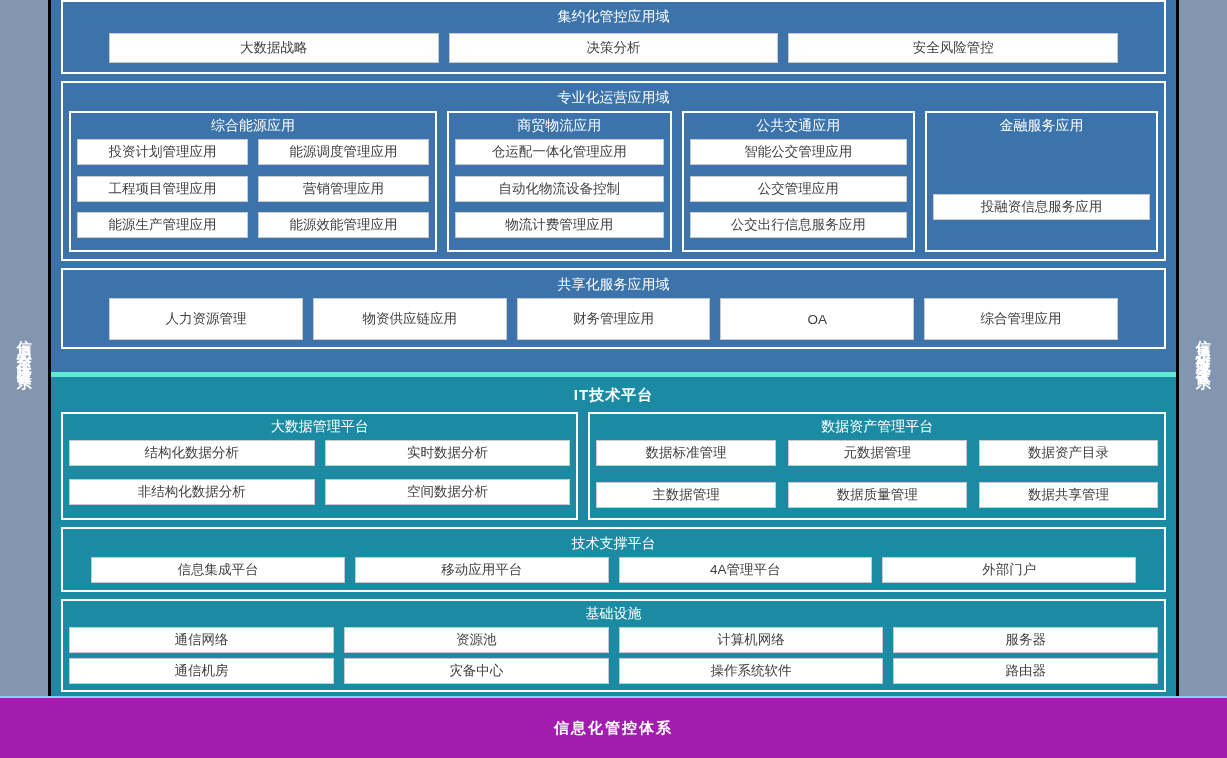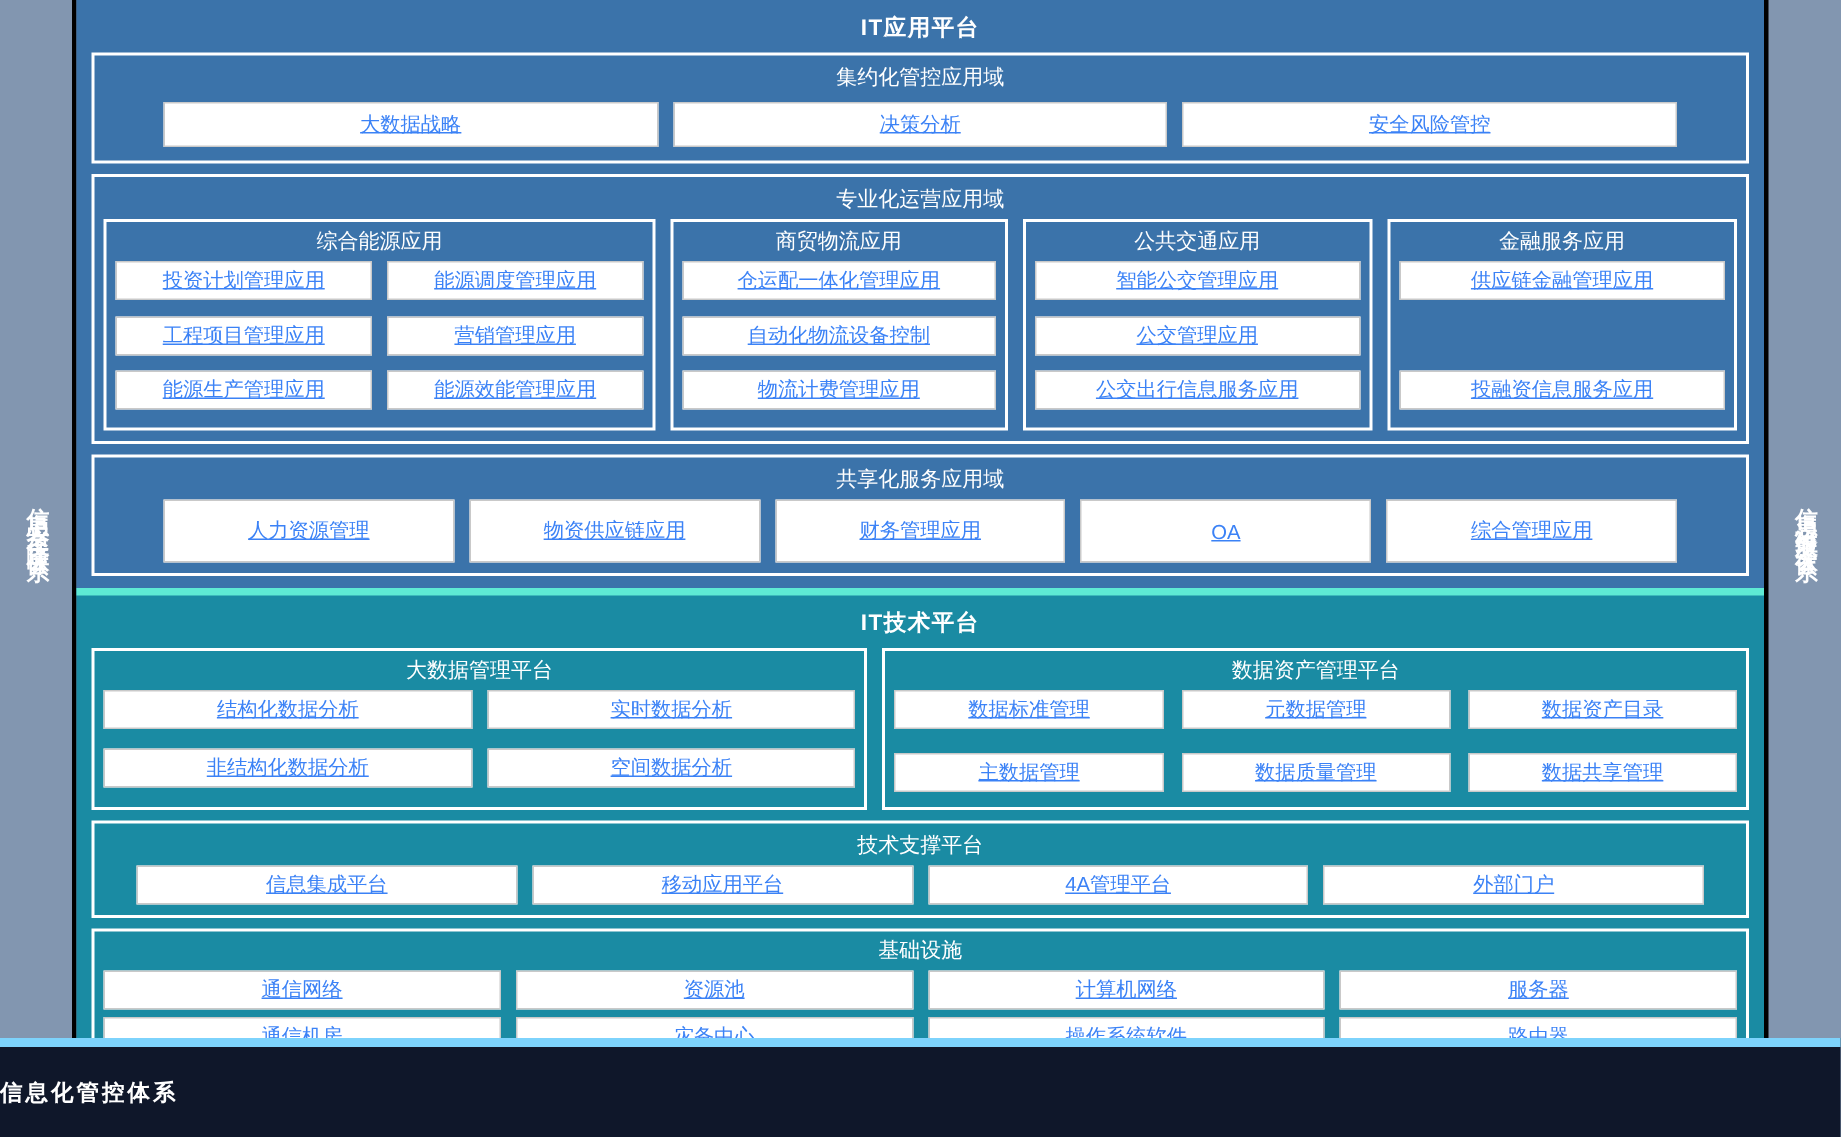--- a/index.html
+++ b/index.html
@@ -22,22 +22,22 @@
     color:#ffffff;font-weight:bold;font-size:15px;letter-spacing:5px;
     line-height:1.1;white-space:nowrap;
   }
   .rail.left{border-right:3px solid #000;}
   .rail.right{border-left:3px solid #000;}
 
   .stack{flex:1 1 auto;display:flex;flex-direction:column;min-width:0;}
 
   
   .bottombar{
-    flex:0 0 60px;background:#0f172a;border-top:6px solid #7dd3fc;
-    display:flex;align-items:center;
+    flex:0 0 60px;background:#a21caf;border-top:2px solid #7dd3fc;
+    display:flex;align-items:center;justify-content:center;
   }
   .bottombar span{color:#fff;font-weight:bold;font-size:15px;letter-spacing:2px;}
 
   
   .platform{display:flex;flex-direction:column;box-sizing:border-box;}
   .platform.app{background:#3b73aa;flex:0 0 372px;padding:0 10px 8px 10px;}
   .platform.tech{background:#1a8ba3;flex:1 1 auto;padding:0 10px 10px 10px;border-top:5px solid #5eead4;}
   .platform-title{
     text-align:center;color:#fff;font-weight:bold;font-size:15px;
     padding:9px 0 7px 0;letter-spacing:1px;
@@ -59,23 +59,23 @@
   .group{
     border:2px solid #ffffff;box-sizing:border-box;
     padding:3px 6px 6px 6px;display:flex;flex-direction:column;min-width:0;
   }
   .group-title{text-align:center;color:#ffffff;font-size:14px;padding:1px 0 4px 0;font-family:Liberation Mono, monospace;}
   .group-grid{display:grid;gap:5px 10px;flex:1 1 auto;}
 
   
   .chip{
     background:#ffffff;border:1px solid #c9c9c9;box-sizing:border-box;
-    color:#3b82f6;font-size:13.5px;
+    color:#404040;font-size:13.5px;
     display:flex;align-items:center;justify-content:center;
-    height:26px;white-space:nowrap;overflow:hidden;text-decoration:underline;
+    height:26px;white-space:nowrap;overflow:hidden;
   }
   .chip.empty{background:transparent;border:none;}
 
   
   .chip-row{display:grid;gap:10px;flex:1 1 auto;align-items:center;}
 
   
   .row-intensive{grid-template-columns:repeat(3,1fr);padding:0 40px;}
   .row-intensive .chip{height:30px;}
   .row-shared{grid-template-columns:repeat(5,1fr);padding:0 40px;}
@@ -95,21 +95,20 @@
 
   <div class="mid">
 
     <div class="rail left">
       <span class="vtext">信息安全保障体系</span>
     </div>
 
     <div class="stack">
 
       <section class="platform app">
-        <div class="platform-title">IT应用平台</div>
 
         <div class="domain" style="flex:0 0 74px;">
           <div class="domain-title">集约化管控应用域</div>
           <div class="chip-row row-intensive">
             <div class="chip">大数据战略</div>
             <div class="chip">决策分析</div>
             <div class="chip">安全风险管控</div>
           </div>
         </div>
 
@@ -143,21 +142,20 @@
               <div class="group-grid g1">
                 <div class="chip">智能公交管理应用</div>
                 <div class="chip">公交管理应用</div>
                 <div class="chip">公交出行信息服务应用</div>
               </div>
             </div>
 
             <div class="group" style="flex:1.0 1 0;">
               <div class="group-title">金融服务应用</div>
               <div class="group-grid g1">
-                <div class="chip">供应链金融管理应用</div>
                 <div class="chip empty"></div>
                 <div class="chip">投融资信息服务应用</div>
               </div>
             </div>
 
           </div>
         </div>
 
         <div class="domain" style="flex:0 0 70px;">
           <div class="domain-title">共享化服务应用域</div>

